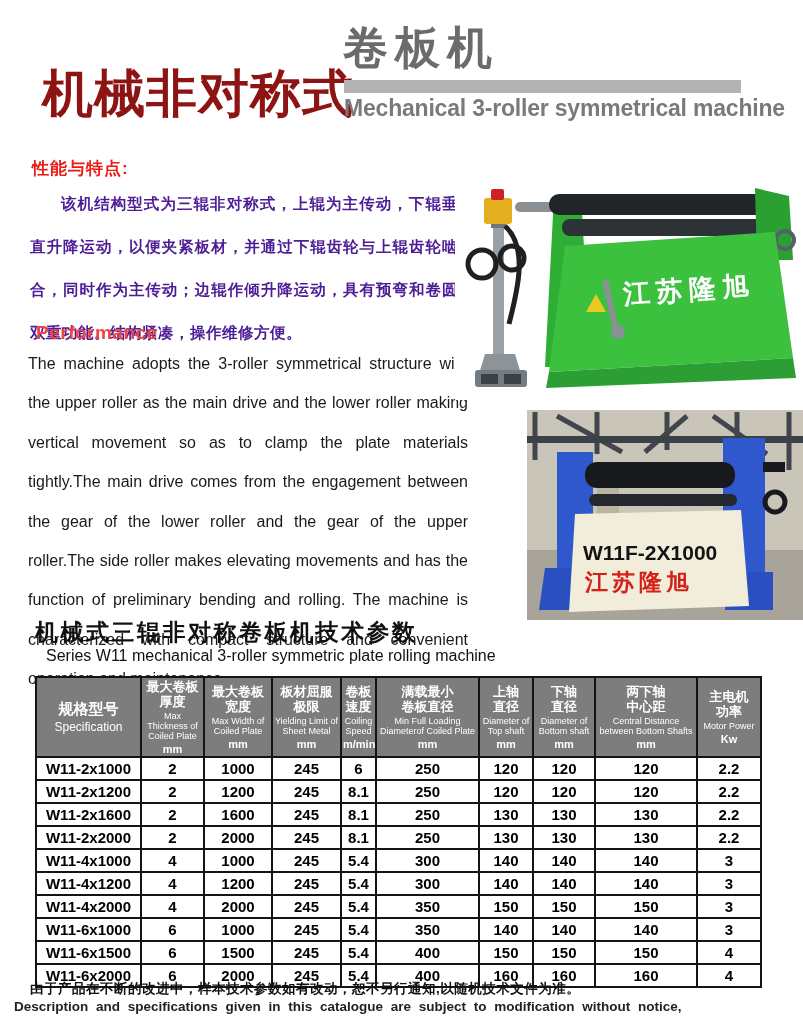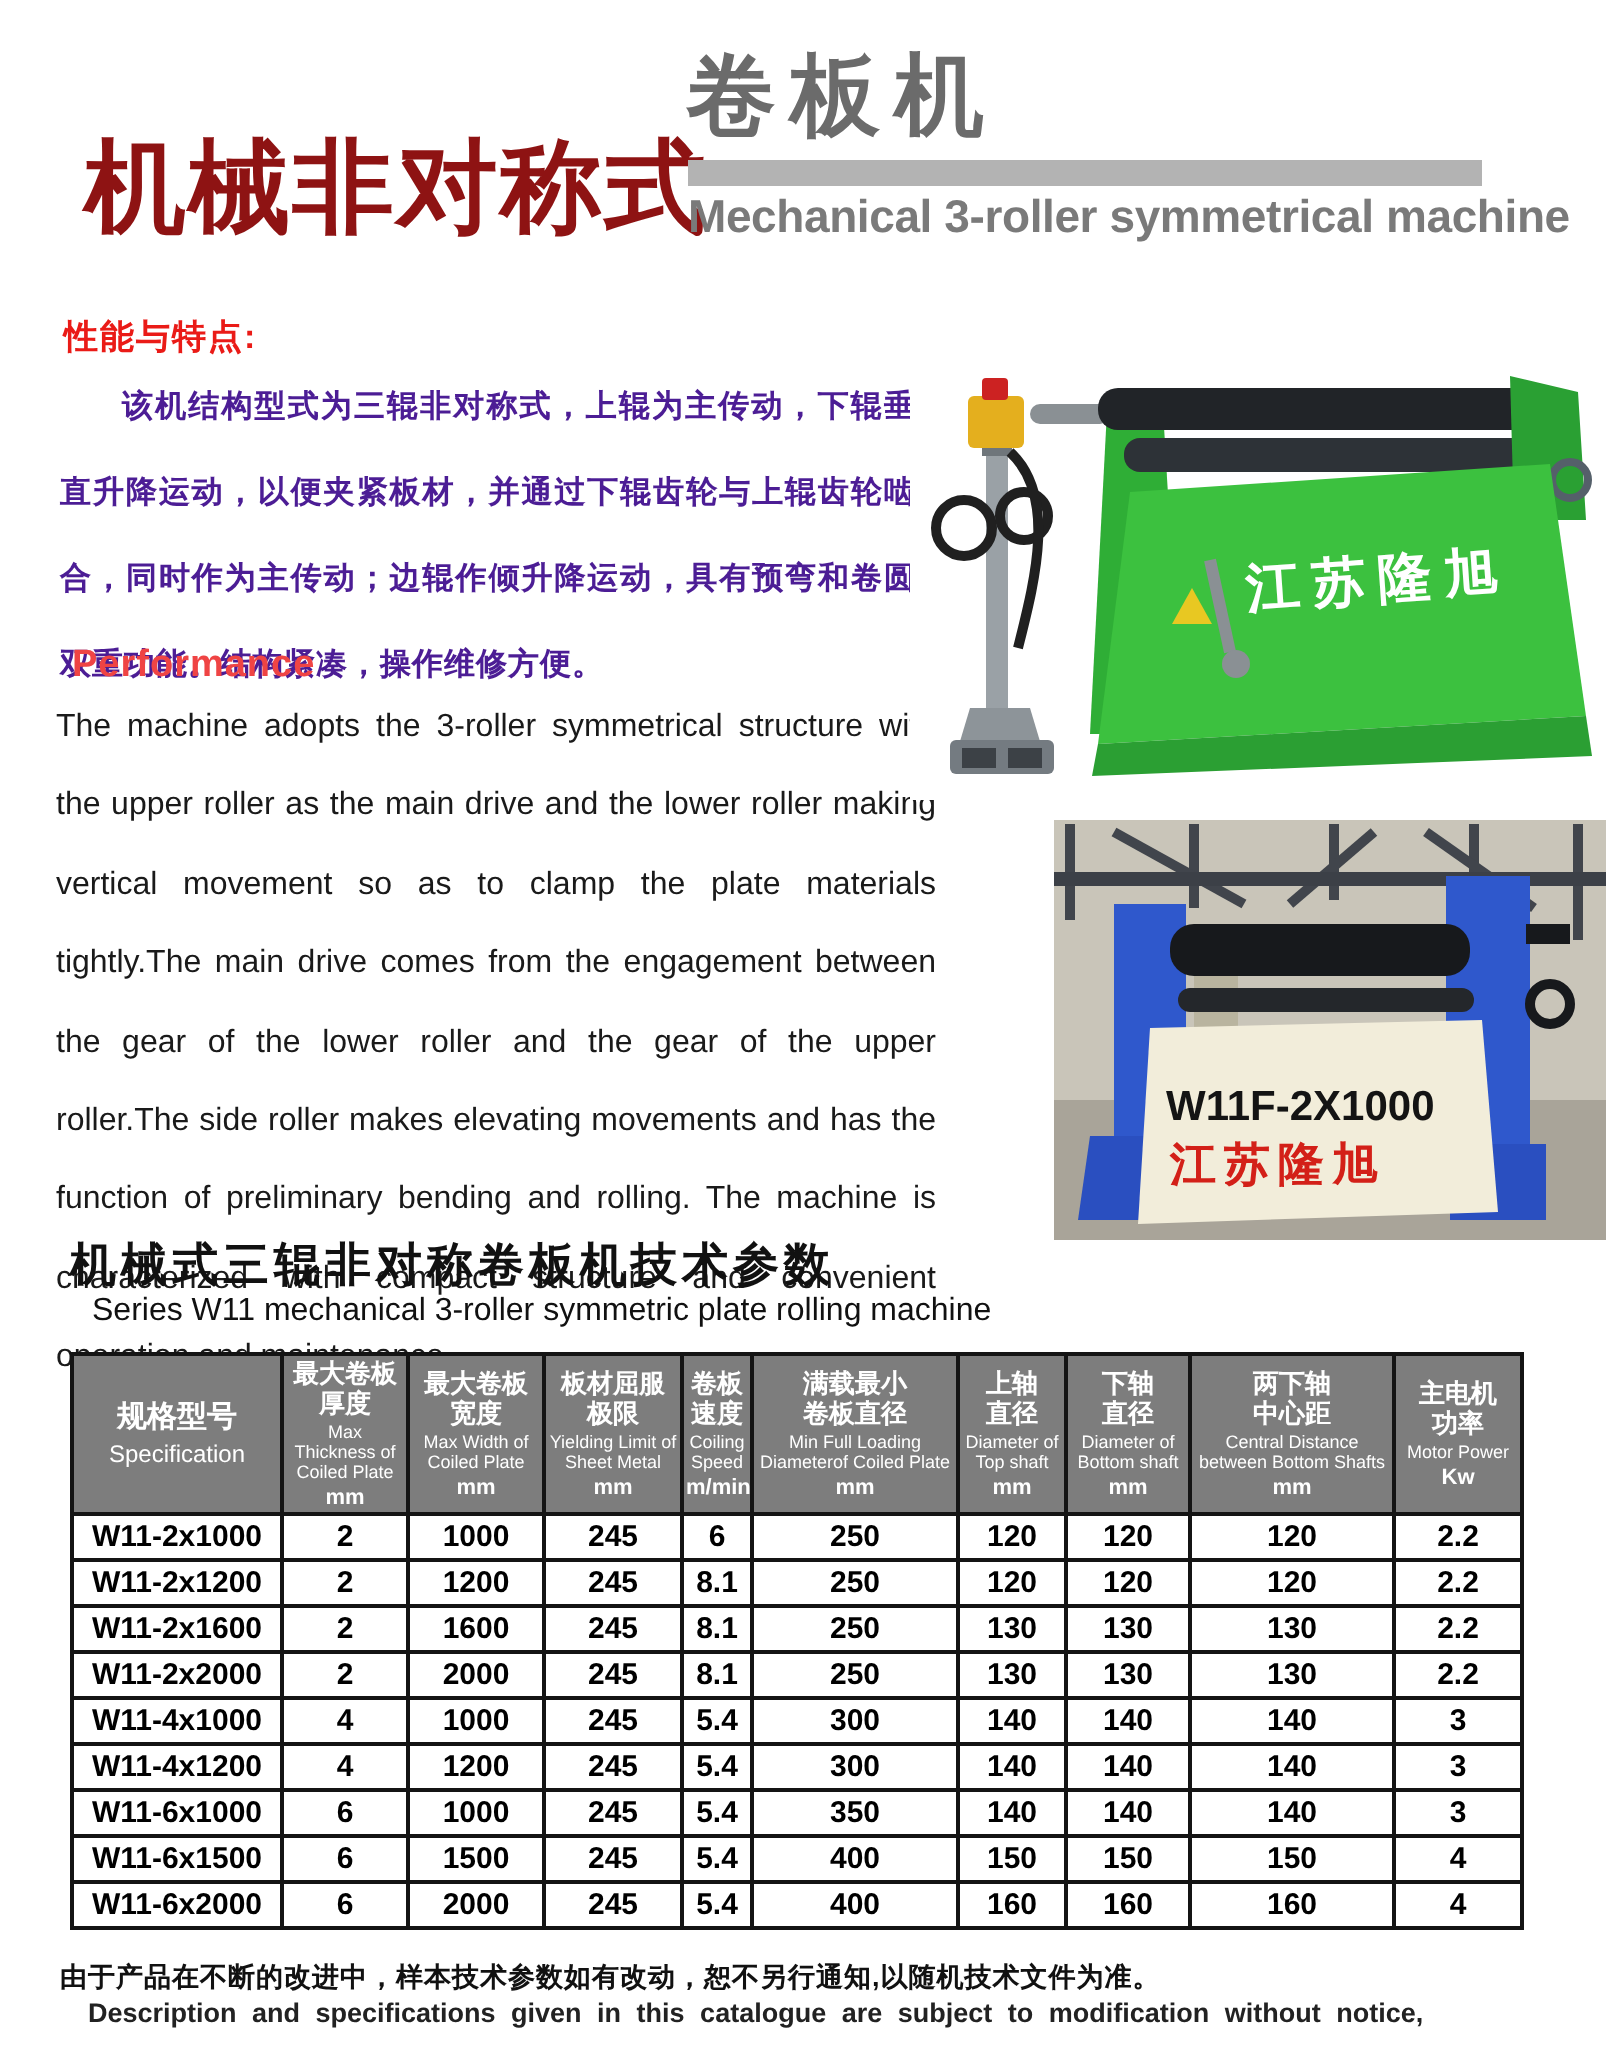--- a/index.html
+++ b/index.html
@@ -36,21 +36,21 @@
   th .cn  { display:block; font-size:13px; font-weight:bold; line-height:15px; white-space:pre-line; }
   th .en  { display:block; font-size:9px;  font-weight:normal; line-height:10px; margin-top:2px; }
   th .unit{ display:block; font-size:11px; font-weight:bold; line-height:12px; margin-top:2px; }
   th.col0 .cn { font-size:15px; line-height:17px; }
   th.col0 .en { font-size:12px; line-height:14px; margin-top:3px; }
   tbody td { height:23px; text-align:center; font-size:15px; font-weight:bold; color:#000; padding:0; }
   tbody td.spec { font-size:15px; }
 
   
   #footer-cn { left:30px; top:980px; font-size:13.5px; font-weight:bold; color:#111; letter-spacing:0.5px; }
-  #footer-en { left:44px; top:999px; font-size:13.5px; font-weight:bold; color:#222; word-spacing:4px; }
+  #footer-en { left:14px; top:999px; font-size:13.5px; font-weight:bold; color:#222; word-spacing:4px; }
 
   svg text { font-family:"Liberation Sans","DejaVu Sans",sans-serif; }
 </style>
 </head>
 <body>
 
 <div id="page">
 
   <div class="abs" id="header-cn-small">卷板机</div>
   <div class="abs" id="header-cn-big">机械非对称式</div>
@@ -282,20 +282,32 @@
             <td>1200</td>
             <td>245</td>
             <td>5.4</td>
             <td>300</td>
             <td>140</td>
             <td>140</td>
             <td>140</td>
             <td>3</td>
           </tr>
           <tr>
+            <td class="spec">W11-4x2000</td>
+            <td>4</td>
+            <td>2000</td>
+            <td>245</td>
+            <td>5.4</td>
+            <td>350</td>
+            <td>150</td>
+            <td>150</td>
+            <td>150</td>
+            <td>3</td>
+          </tr>
+          <tr>
             <td class="spec">W11-6x1000</td>
             <td>6</td>
             <td>1000</td>
             <td>245</td>
             <td>5.4</td>
             <td>350</td>
             <td>140</td>
             <td>140</td>
             <td>140</td>
             <td>3</td>

